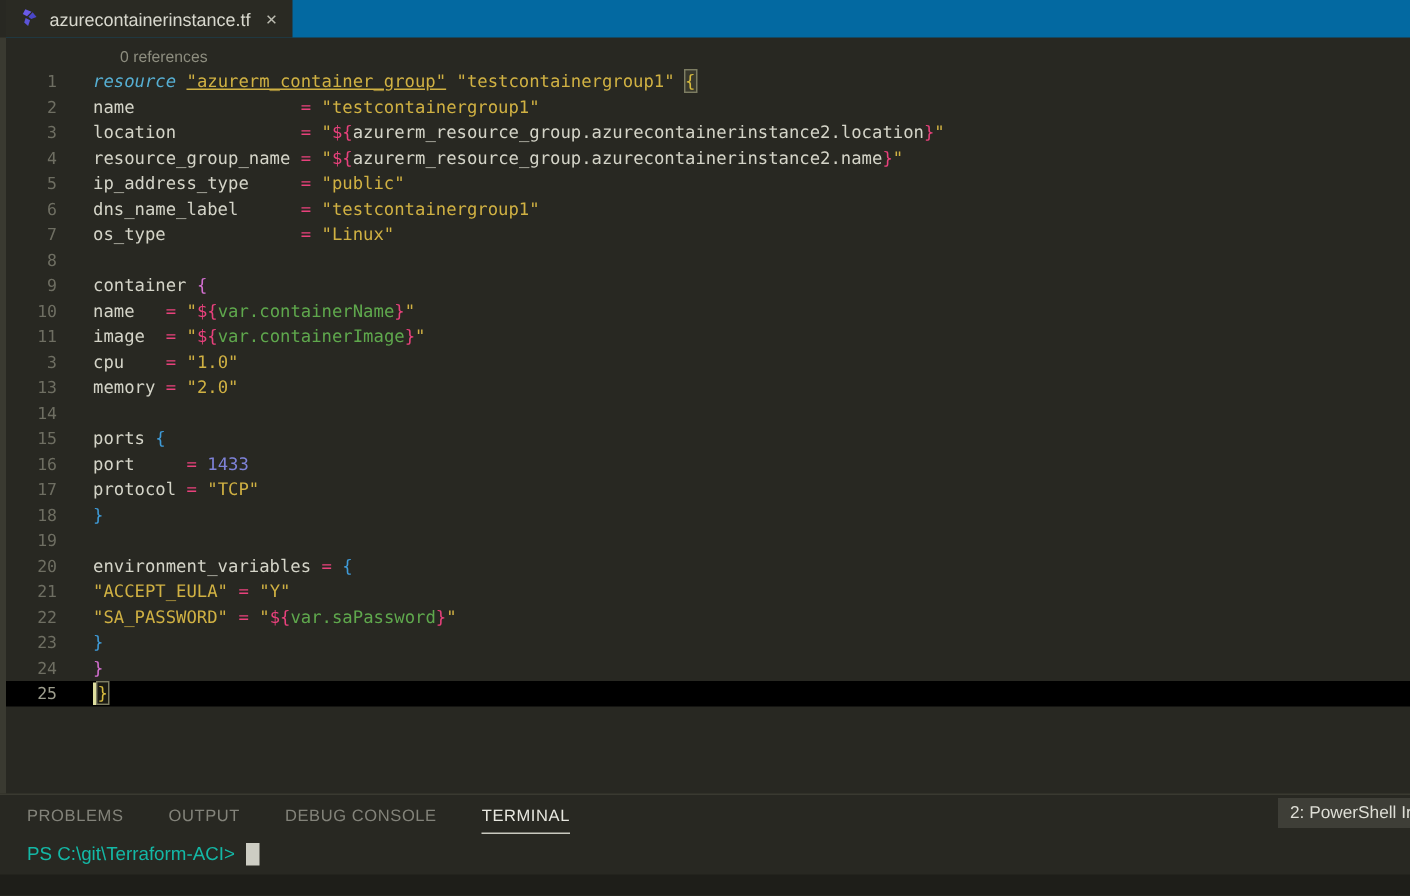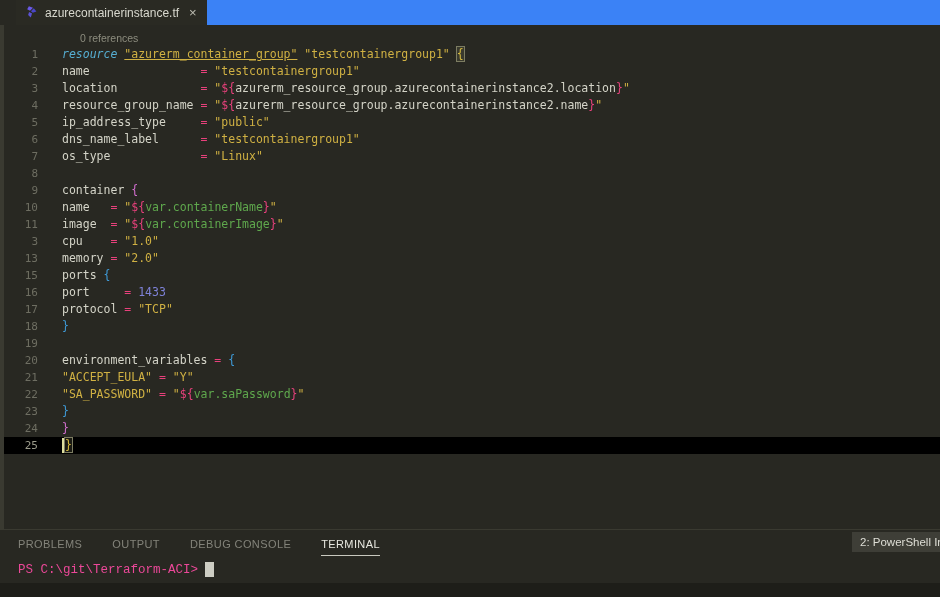--- a/index.html
+++ b/index.html
@@ -3,22 +3,22 @@
 <meta charset="utf-8">
 <style>
   * { box-sizing: border-box; }
   html,body { margin:0; padding:0; }
   body {
     width:940px; height:597px; position:relative; overflow:hidden;
     background:#282822; font-family:"Liberation Sans", sans-serif;
   }
 
   
-  .tabbar { position:absolute; top:0; left:16px; right:0; height:42px;
-    background:#3b82f6; display:flex; }
+  .tabbar { position:absolute; top:0; left:4px; right:0; height:42px;
+    background:#0369a1; display:flex; }
   .tab { display:flex; align-items:center; height:25px; padding:0 10px 0 8px;
     background:#2a2a23; cursor:pointer; }
   .tab-icon { width:15px; height:15px; margin-right:6px; flex:0 0 15px; }
   .tab-title { color:#d8d8ce; font-size:12px; }
   .tab-close { color:#bdbdb2; font-size:13px; margin-left:10px; line-height:1; }
 
   
   .editor { position:absolute; top:25px; left:0; right:0; bottom:64px; background:#282822; }
   .left-edge { position:absolute; top:0; bottom:0; left:0; width:4px; background:#3a3a31; }
   .codelens { margin:7px 0 2px 80px; color:#8d8d7f; font-size:10.5px; cursor:pointer; }
@@ -44,22 +44,22 @@
   .tk-cur { display:inline-block; width:2px; height:15px; background:#dede9e;
     vertical-align:middle; margin-right:1px; }
 
   
   .panel { position:absolute; left:0; right:0; bottom:0; height:68px;
     background:#282822; border-top:1px solid #3a3a31; }
   .panel-tabs { display:flex; margin:8px 0 0 18px; }
   .panel-tab { color:#83837a; font-size:11px; letter-spacing:.4px;
     margin-right:30px; padding-bottom:5px; cursor:pointer; }
   .panel-tab.active { color:#e8e8e0; border-bottom:1px solid #c9c9bf; }
-  .term-line { display:flex; align-items:flex-end; margin:6px 0 0 18px;
-    font-family:Liberation Mono, monospace; font-size:12.5px; color:#ec4899; }
+  .term-line { display:flex; align-items:flex-start; margin:6px 0 0 18px;
+    font-family:Liberation Sans, sans-serif; font-size:12.5px; color:#14b8a6; }
   .block-cursor { display:inline-block; width:9px; height:15px;
     background:#cdcdc3; margin-left:7px; }
   .terminal-selector { position:absolute; top:2px; right:0; width:88px; height:20px;
     background:#3e3e37; color:#deded6; font-size:11.5px; line-height:20px;
     padding-left:8px; white-space:nowrap; overflow:hidden; cursor:pointer; }
   .bottom-strip { position:absolute; left:0; right:0; bottom:0; height:14px;
     background:#1e1e19; }
 </style>
 </head>
 <body>
@@ -126,20 +126,24 @@
         <div class="ln">11</div>
         <div class="code"><span class="tk-t">image  </span><span class="tk-o">=</span><span class="tk-t"> </span><span class="tk-s">"</span><span class="tk-i">${</span><span class="tk-v">var.containerImage</span><span class="tk-i">}</span><span class="tk-s">"</span></div>
       </div>
       <div class="line">
         <div class="ln">3</div>
         <div class="code"><span class="tk-t">cpu    </span><span class="tk-o">=</span><span class="tk-t"> </span><span class="tk-s">"1.0"</span></div>
       </div>
       <div class="line">
         <div class="ln">13</div>
         <div class="code"><span class="tk-t">memory </span><span class="tk-o">=</span><span class="tk-t"> </span><span class="tk-s">"2.0"</span></div>
+      </div>
+      <div class="line">
+        <div class="ln">14</div>
+        <div class="code"></div>
       </div>
       <div class="line">
         <div class="ln">15</div>
         <div class="code"><span class="tk-t">ports </span><span class="tk-b3">{</span></div>
       </div>
       <div class="line">
         <div class="ln">16</div>
         <div class="code"><span class="tk-t">port     </span><span class="tk-o">=</span><span class="tk-t"> </span><span class="tk-n">1433</span></div>
       </div>
       <div class="line">

